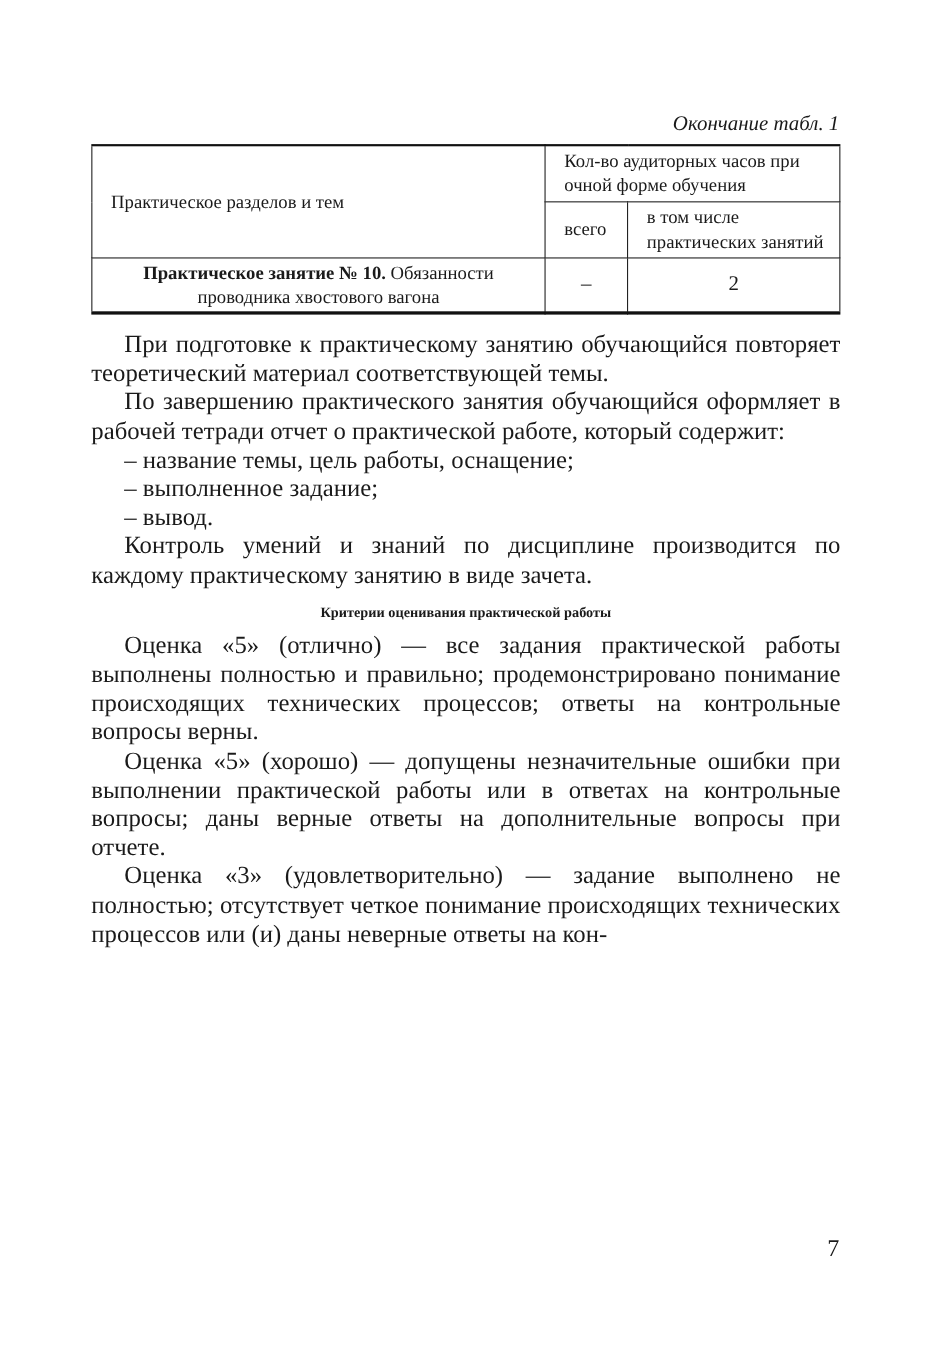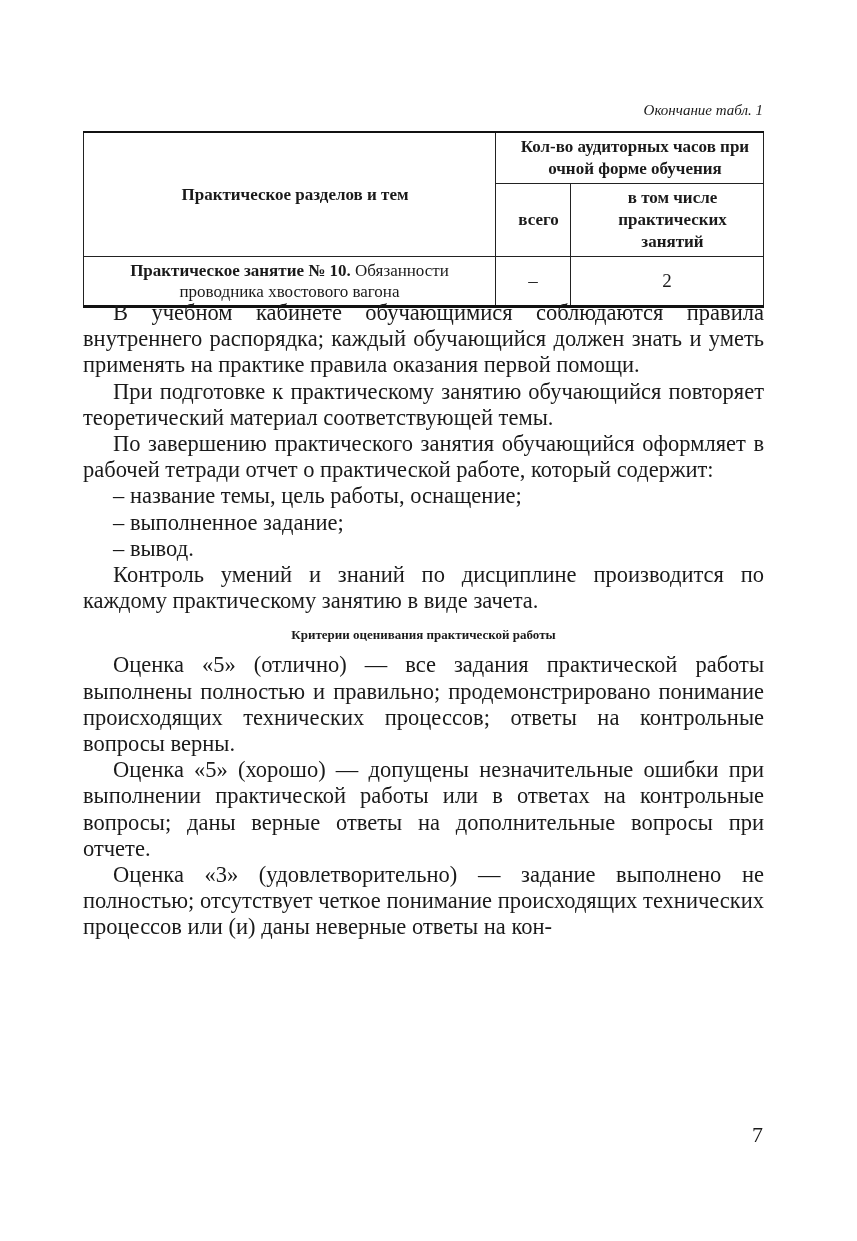--- a/index.html
+++ b/index.html
@@ -1,23 +1,23 @@
 <!DOCTYPE html>
 <html><head>
 <meta charset="utf-8">
 <style>
   html, body { margin: 0; padding: 0; background: #ffffff; }
   body { width: 857px; height: 1241px; position: relative; overflow: hidden;
          font-family: "Liberation Serif", "DejaVu Serif", serif; color: #1a1a1a; }
-  .caption { position: absolute; right: 94px; top: 102px; font-style: italic; font-size: 15px; }
+  .caption { position: absolute; right: 94px; top: 102px; font-style: italic; font-size: 19px; }
   table.t { position: absolute; left: 83px; top: 131px; width: 681px; border-collapse: collapse;
             font-size: 17px; line-height: 22px; }
   table.t td, table.t th { border: 1.5px solid #222; padding: 3px 6px; vertical-align: middle; }
   table.t { border-top: 2px solid #111; border-bottom: 3px solid #111; }
-  table.t th { font-weight: bold; text-align: center; padding-left: 17px; }
+  table.t th { font-weight: normal; text-align: left; padding-left: 17px; }
   .col1 { width: 388px; }
   .col2 { width: 51px; }
   .hdr1 { height: 46px; }
   .hdr2 { height: 46px; }
   .row { height: 46px; }
   td.name { text-align: center; line-height: 21px; padding: 3px 6px; }
   td.c { text-align: center; font-size: 19px; }
   .body { position: absolute; left: 83px; width: 681px; top: 300px; font-size: 22.5px; line-height: 26.2px; }
   .body p { margin: 0; text-align: justify; text-indent: 30px; }
   .body p.li { text-indent: 30px; text-align: left; }
@@ -42,21 +42,20 @@
   </tr>
   <tr class="row">
     <td class="name"><b>Практическое занятие № 10.</b><span> Обязанности проводника хвостового вагона</span></td>
     <td class="c">–</td>
     <td class="c">2</td>
   </tr>
 </tbody>
   </table>
 
 <div class="body">
-  <p>В учебном кабинете обучающимися соблюдаются правила внутреннего распорядка; каждый обучающийся должен знать и уметь применять на практике правила оказания первой помощи.</p>
   <p>При подготовке к практическому занятию обучающийся повторяет теоретический материал соответствующей темы.</p>
   <p>По завершению практического занятия обучающийся оформляет в рабочей тетради отчет о практической работе, который содержит:</p>
   <p class="li">– название темы, цель работы, оснащение;</p>
   <p class="li">– выполненное задание;</p>
   <p class="li">– вывод.</p>
   <p>Контроль умений и знаний по дисциплине производится по каждому практическому занятию в виде зачета.</p>
   <h3>Критерии оценивания практической работы</h3>
   <p><span class="em">Оценка «5» (отлично)</span><span> — все задания практической работы выполнены полностью и правильно; продемонстрировано понимание происходящих технических процессов; ответы на контрольные вопросы верны.</span></p>
   <p><span class="em">Оценка «5» (хорошо)</span><span> — допущены незначительные ошибки при выполнении практической работы или в ответах на контрольные вопросы; даны верные ответы на дополнительные вопросы при отчете.</span></p>
   <p><span class="em">Оценка «3» (удовлетворительно)</span><span> — задание выполнено не полностью; отсутствует четкое понимание происходящих технических процессов или (и) даны неверные ответы на кон-</span></p>

